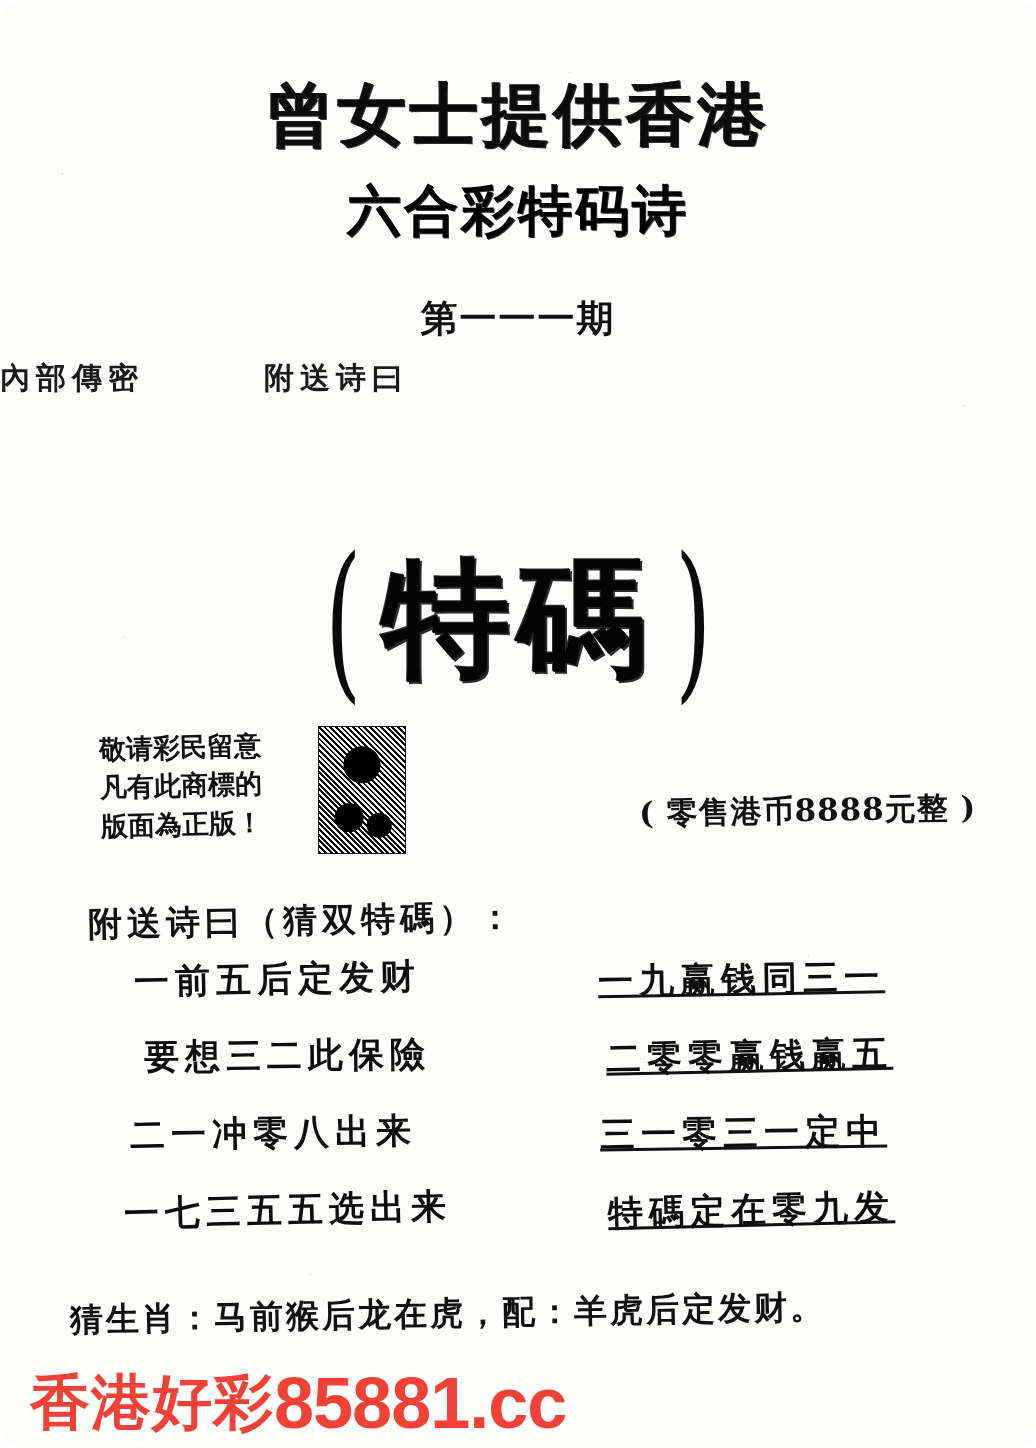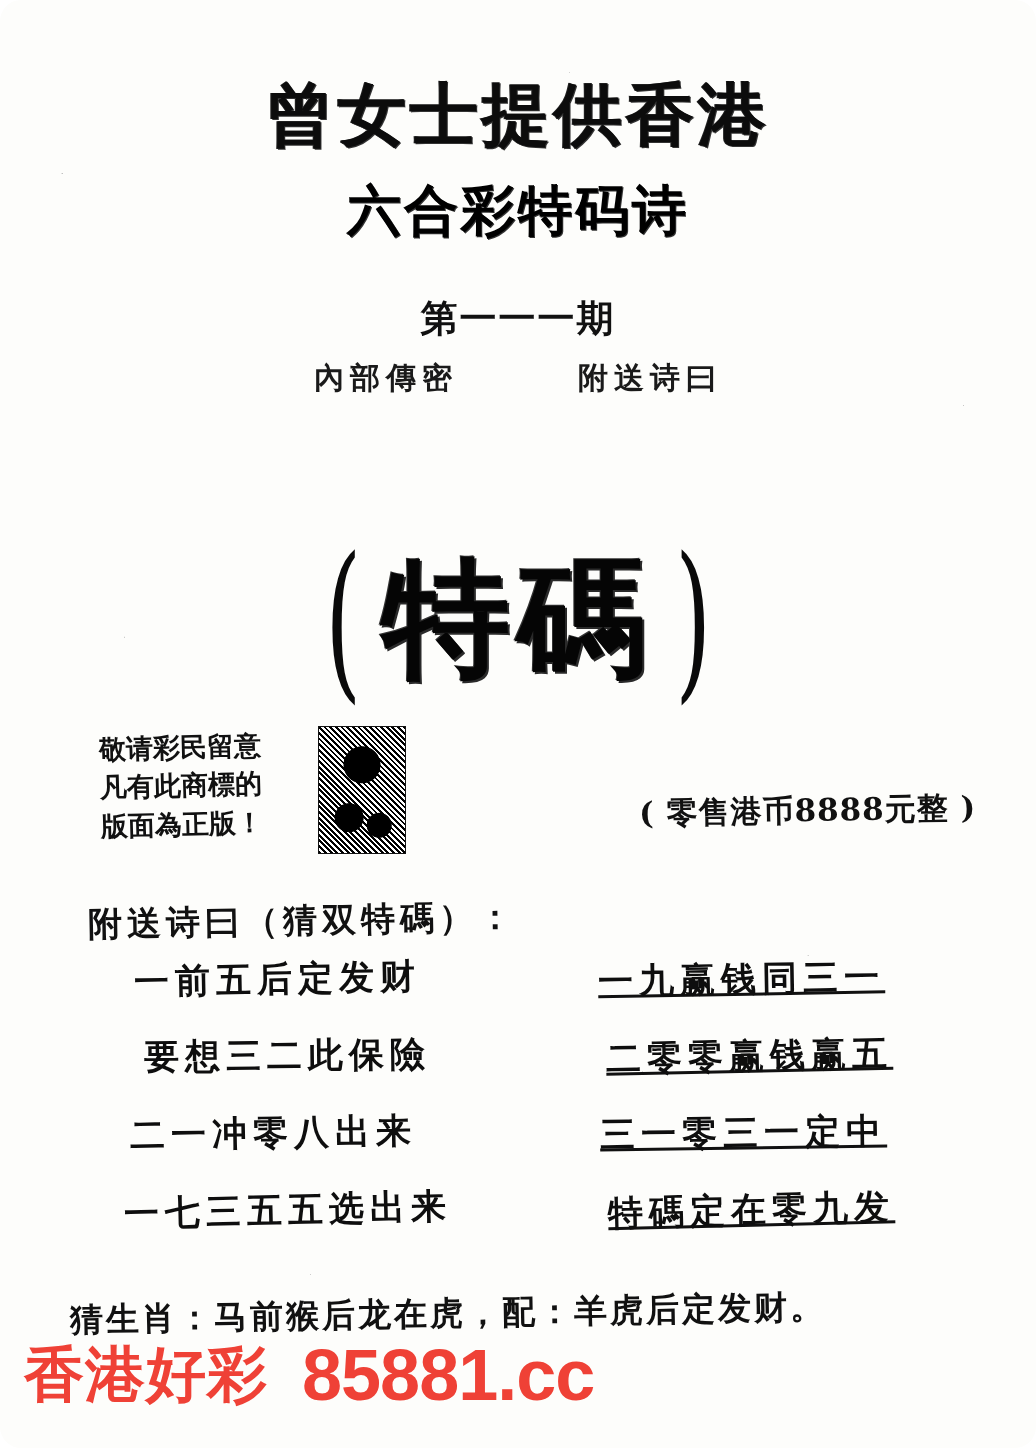--- a/index.html
+++ b/index.html
@@ -64,21 +64,21 @@
     text-align: center;
     font-size: 37px;
     font-weight: 700;
     letter-spacing: 2px;
     color: #111;
     margin-top: 12px;
   }
   .row-two {
     left: 0; right: 0; top: 358px;
     display: flex;
-    justify-content: center;
+    justify-content: flex-start;
     gap: 120px;
     font-size: 30px;
     font-weight: 700;
     font-family: "DejaVu Serif", serif;
     letter-spacing: 6px;
     color: #1a1a1a;
   }
   .serial {
     left: 0; right: 0; top: 432px;
     text-align: center;
@@ -192,26 +192,25 @@
     left: 70px; right: 40px; top: 1290px;
     font-family: "DejaVu Serif", serif;
     font-size: 33px;
     font-weight: 700;
     letter-spacing: 3px;
     transform: rotate(-1deg);
     white-space: nowrap;
   }
 
   .footer {
-    left: 0; right: 0; bottom: 30px;
+    left: 0; right: 0; bottom: 2px;
     height: 86px;
     display: flex;
     align-items: center;
-    padding-left: 24px;
-    gap: 34px;
+    padding-left: 30px;
   }
   .footer-brand {
     font-size: 60px;
     font-weight: 700;
     color: #ef4136;
     letter-spacing: 1px;
     font-family: "DejaVu Sans", sans-serif;
   }
   .footer-url {
     font-size: 72px;

